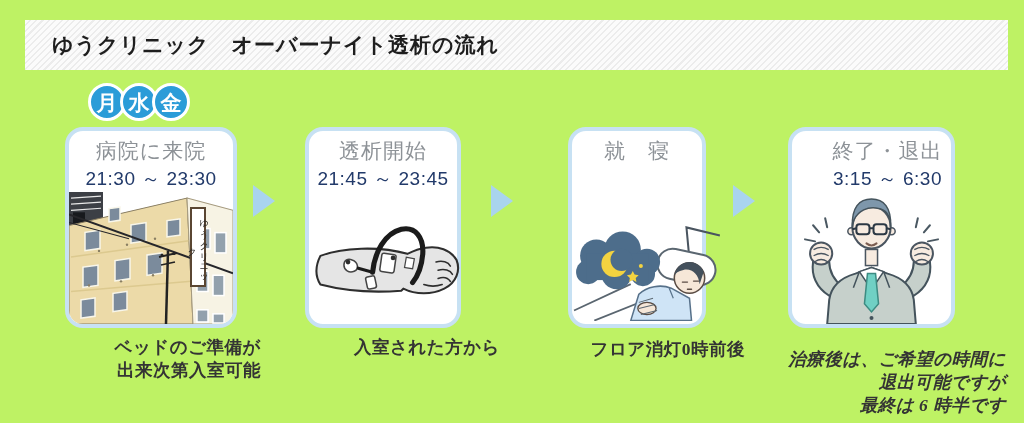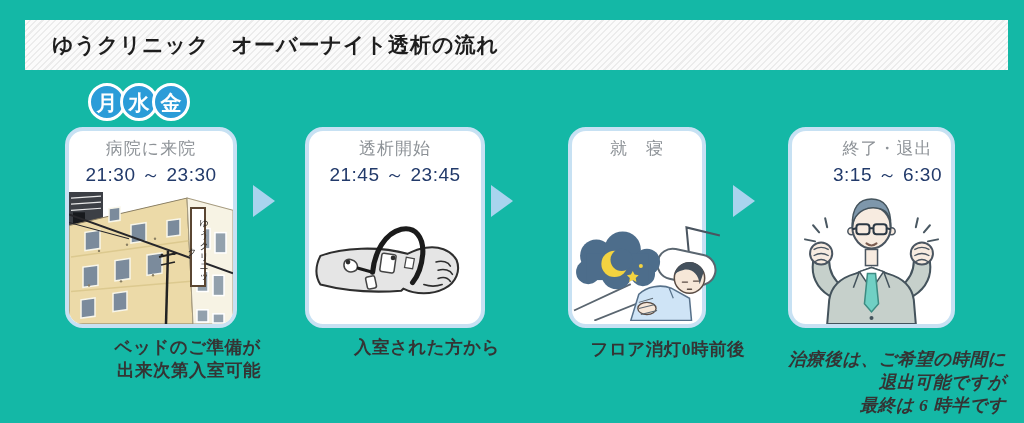--- a/index.html
+++ b/index.html
@@ -1,17 +1,17 @@
 <!DOCTYPE html>
 <html><head>
 <meta charset="utf-8">
 <style>
   html,body{margin:0;padding:0;background:#fff;}
   .canvas{
-    position:relative;width:1024px;height:423px;background:#14b8a6;overflow:hidden;
+    position:relative;width:1024px;height:423px;background:#bef264;overflow:hidden;
     font-family:"Liberation Sans","DejaVu Sans",sans-serif;
   }
   
   .title-banner{
     position:absolute;left:25px;top:20px;width:983px;height:50px;
     background:repeating-linear-gradient(135deg,#fbfbfb 0px,#fbfbfb 3px,#ececec 3px,#ececec 4.5px);
     display:flex;align-items:center;
   }
   .title-banner .title{
     padding-left:27px;font-size:21px;font-weight:bold;color:#1e1e1e;letter-spacing:1px;
@@ -23,21 +23,21 @@
     color:#fff;font-weight:bold;font-size:21px;display:flex;align-items:center;justify-content:center;
     margin-left:-6px;box-sizing:border-box;line-height:1;
   }
   .day-circle:first-child{margin-left:0;}
   
   .card{
     position:absolute;top:127px;height:201px;box-sizing:border-box;
     background:#fff;border:4px solid #c7e1f3;border-radius:18px;text-align:center;
   }
   .card.clip{overflow:hidden;}
-  .card-title{margin-top:8px;font-size:17px;letter-spacing:1px;color:#8d9297;line-height:1.15;}
+  .card-title{margin-top:8px;font-size:21px;letter-spacing:1px;color:#8d9297;line-height:1.15;}
   .card-time{margin-top:3px;font-size:19px;letter-spacing:.5px;color:#223a6a;}
   .card-img{position:absolute;}
   .img-building{left:0;right:0;bottom:0;height:132px;width:100%;}
   .img-arm{left:4px;top:86px;width:154px;height:86px;}
   .img-sleep{left:0;top:94px;width:158px;height:96px;}
   .img-man{left:9px;top:60px;width:141px;height:133px;}
   
   .building-sign{
     position:absolute;right:27px;top:76px;width:16px;height:80px;background:#fff;
     border:2px solid #5a4632;box-sizing:border-box;z-index:3;
@@ -125,21 +125,21 @@
       <path d="M0,30 L60,46" stroke="#26262a" stroke-width="1" fill="none"></path>
       <path d="M97,130 L99,58" stroke="#222222" stroke-width="2.5" fill="none"></path>
       <path d="M90,64 L108,60" stroke="#222222" stroke-width="2" fill="none"></path>
       <path d="M92,72 L106,69" stroke="#222222" stroke-width="1.5" fill="none"></path>
       <circle cx="93" cy="62" r="1.5" fill="#222"></circle>
         <circle cx="105" cy="60.5" r="1.5" fill="#222"></circle>
     </svg>
     <div class="building-sign">ゆうクリニック</div>
   </div>
 
-  <div class="card" style="left:305px;width:180px;">
+  <div class="card" style="left:305px;width:156px;">
     <div class="card-title">透析開始</div>
     <div class="card-time">21:45 ～ 23:45</div>
     <svg class="card-img img-arm" viewBox="0 0 150 84">
       <path d="M7,38 C2,48 2,58 7,66 C30,72 60,74 86,72 L88,70 C100,76 116,76 128,70 C140,64 144,52 140,42 C134,32 122,28 110,30 C102,31 96,34 92,36 C64,28 28,30 7,38 Z" fill="#e5e5e5" stroke="#2e2e2e" stroke-width="2" stroke-linejoin="round"></path>
       <path d="M120,44 C126,42 132,44 134,48 M122,52 C128,50 134,52 136,56 M122,60 C128,58 132,60 134,63 M108,66 C114,68 120,68 126,66" stroke="#2e2e2e" stroke-width="1.5" fill="none" stroke-linecap="round"></path>
       <path d="M58,54 C60,34 70,16 86,12 C100,9 108,20 107,36 C106,48 102,58 97,64" stroke="#1b1b1b" stroke-width="5" fill="none" stroke-linecap="round"></path>
       <path d="M38,42 C34,40 30,42 30,47 C30,52 35,55 40,53 C45,51 44,44 38,42 Z" fill="#ffffff" stroke="#444" stroke-width="1.5"></path>
       <path d="M44,50 L58,54" stroke="#1b1b1b" stroke-width="3" stroke-linecap="round"></path>
       <rect x="66" y="36" width="14" height="18" rx="2" fill="#ffffff" stroke="#444" stroke-width="1.5" transform="rotate(8 73 45)"></rect>
       <rect x="52" y="58" width="9" height="12" rx="2" fill="#ffffff" stroke="#444" stroke-width="1.5" transform="rotate(-12 56 64)"></rect>

